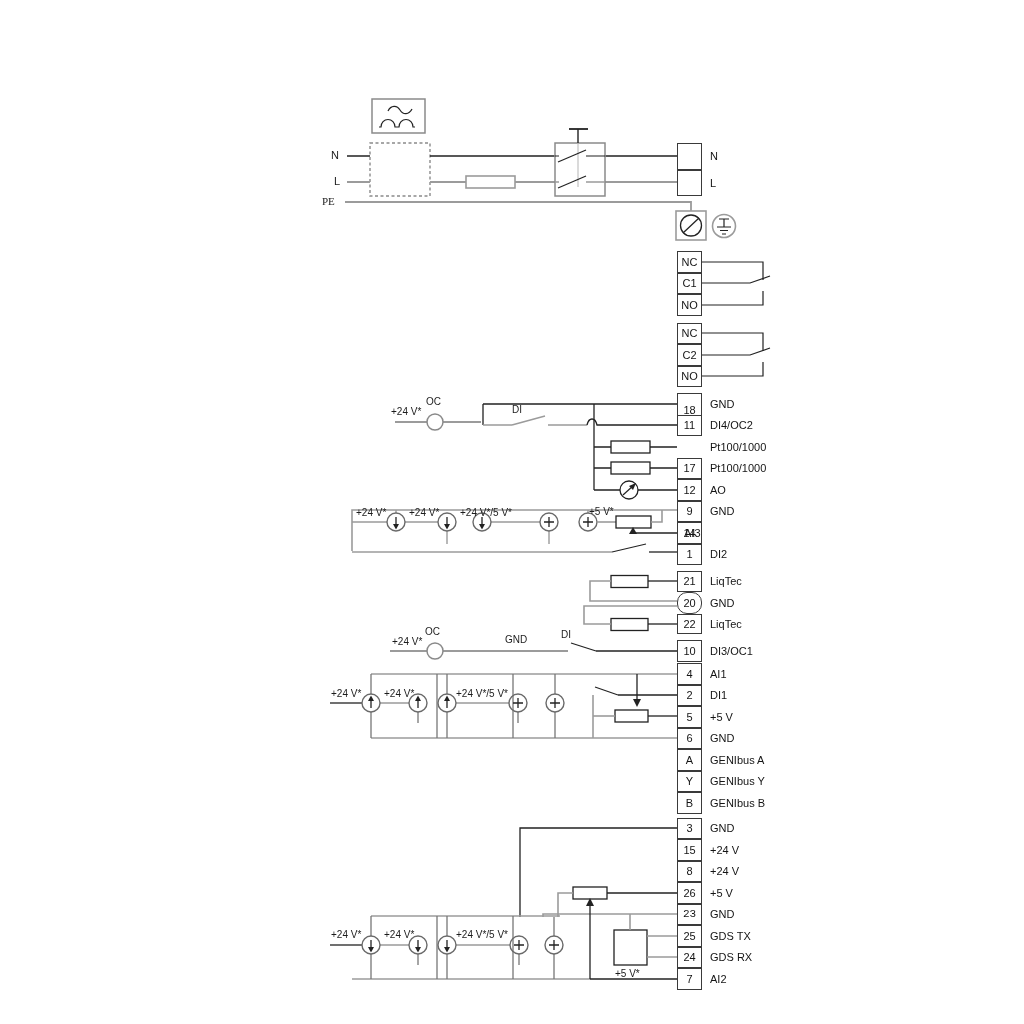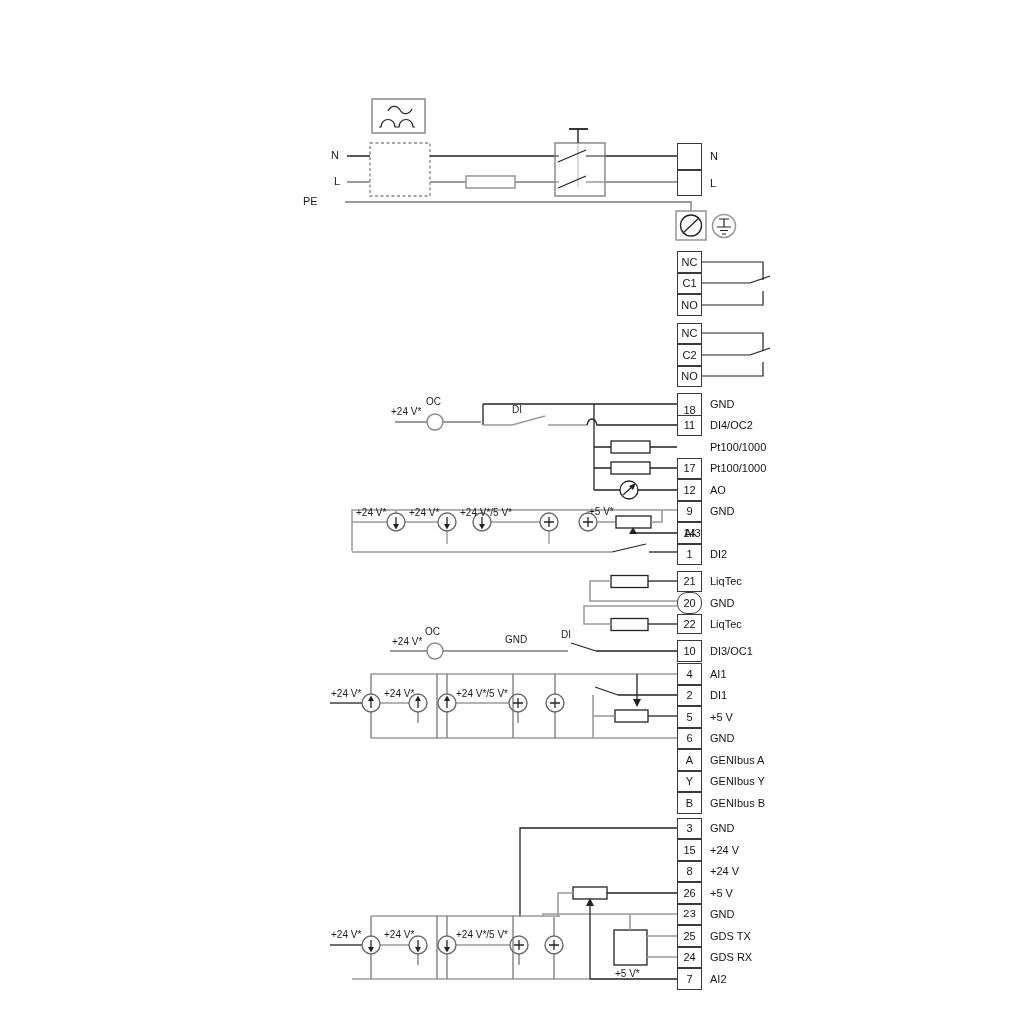--- a/index.html
+++ b/index.html
@@ -315,21 +315,21 @@
     <div class="cell" style="left: 677px; top: 946.5px; height: 21.5px;">
       <span>24</span>
     </div>
     <div class="tlabel" style="left: 710px; top: 946.5px; height: 21.5px;">GDS RX</div>
     <div class="cell" style="left: 677px; top: 968px; height: 21.5px;">
       <span>7</span>
     </div>
     <div class="tlabel" style="left: 710px; top: 968px; height: 21.5px; text-align: center;">AI2</div>
     <div class="ann big" style="left: 331px; top: 149px;">N</div>
     <div class="ann big" style="left: 334px; top: 175px;">L</div>
-    <div class="ann big" style="left: 303px; top: 195px;">PE</div>
+    <div class="ann big" style="left: 322px; top: 195px; font-family: Liberation Serif, serif;">PE</div>
     <div class="ann" style="left: 391px; top: 406px;">+24 V*</div>
     <div class="ann" style="left: 426px; top: 396px;">OC</div>
     <div class="ann" style="left: 512px; top: 404px;">DI</div>
     <div class="ann" style="left: 356px; top: 507px;">+24 V*</div>
     <div class="ann" style="left: 409px; top: 507px;">+24 V*</div>
     <div class="ann" style="left: 460px; top: 507px;">+24 V*/5 V*</div>
     <div class="ann" style="left: 589px; top: 506px;">+5 V*</div>
     <div class="ann" style="left: 392px; top: 636px;">+24 V*</div>
     <div class="ann" style="left: 425px; top: 626px;">OC</div>
     <div class="ann" style="left: 505px; top: 634px;">GND</div>

